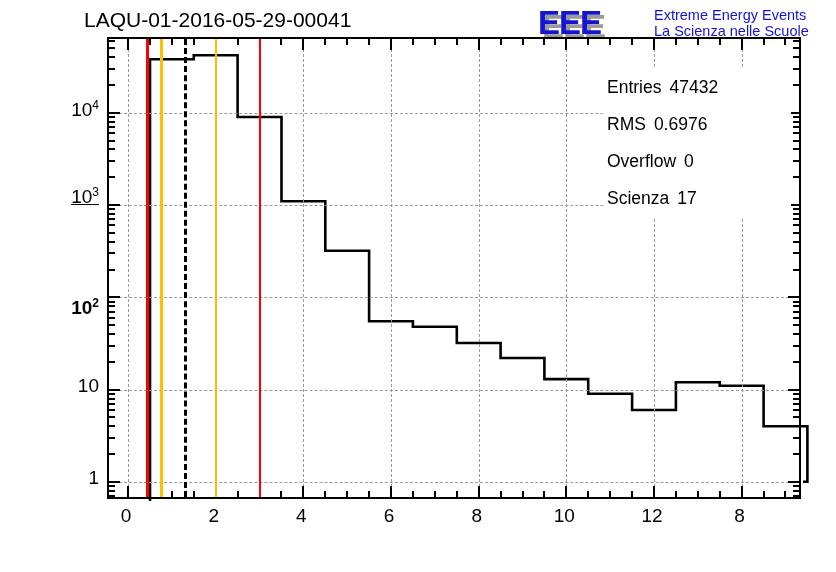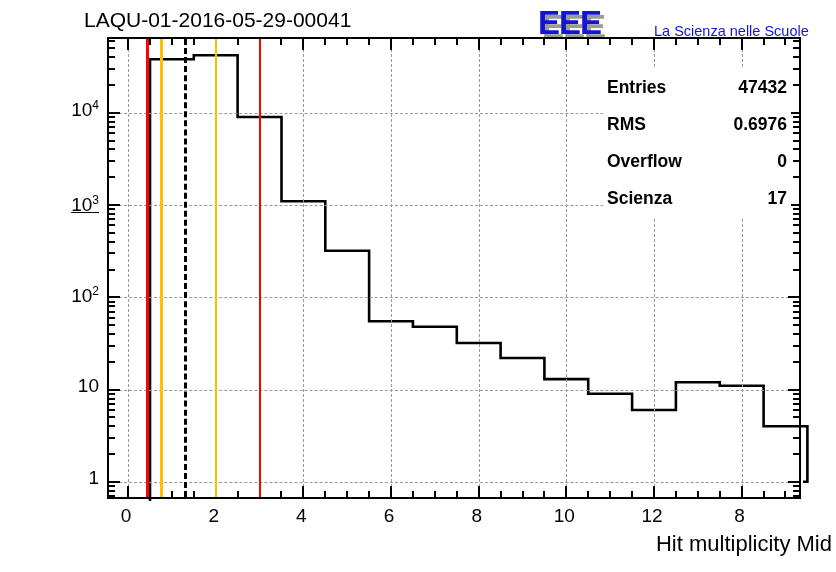--- a/index.html
+++ b/index.html
@@ -45,36 +45,37 @@
   #hist{position:absolute;left:0;top:0;overflow:visible;}
 
   
   .vline{position:absolute;top:0;bottom:0;width:2px;}
 
   
   #stats{position:absolute;left:603px;top:69px;width:188px;
          font-size:17.5px;background:#fff;}
   #stats .sttl{text-align:center;padding:1px 0 2px;border-bottom:2px solid #000;
          font-size:17.5px;}
-  #stats .row{display:flex;justify-content:space-between;padding:8px 4px;
-         line-height:21px;font-weight:bold;}
+  #stats .row{display:flex;padding:8px 4px;
+         line-height:21px;}
   #stats .row span:first-child{padding-right:8px;}
 </style>
 </head>
 <body>
 
 <div id="root">
 
   <div class="title">LAQU-01-2016-05-29-00041</div>
 
   <div class="logo">
     <div class="eees">
       <div class="eee-shadow">EEE</div>
       <div class="eee-main">EEE</div>
     </div>
+    <div class="l1">Extreme Energy Events</div>
     <div class="l2">La Scienza nelle Scuole</div>
   </div>
 
   <div id="frame">
     <svg id="hist" width="694" height="462">
         <polyline points="41.0,462.0 41.0,20.3 84.8,20.3 84.8,16.2 128.6,16.2 128.6,78.0 172.5,78.0 172.5,162.2 216.3,162.2 216.3,211.7 260.1,211.7 260.1,282.3 303.9,282.3 303.9,287.7 347.8,287.7 347.8,304.0 391.6,304.0 391.6,319.0 435.4,319.0 435.4,340.1 479.2,340.1 479.2,354.8 523.1,354.8 523.1,371.0 566.9,371.0 566.9,343.3 610.7,343.3 610.7,346.8 654.6,346.8 654.6,387.3 698.4,387.3 698.4,442.8 694.0,442.8" fill="none" stroke="#000" stroke-width="2.6" stroke-linejoin="miter"></polyline>
       </svg>
   <div class="grid-h" style="top: 442.844px;"></div>
       <div class="grid-h" style="top: 350.572px;"></div>
       <div class="grid-h" style="top: 258.3px;"></div>
@@ -253,34 +254,33 @@
       <div class="vline" style="left: 37.3486px; background: rgb(255, 0, 0); width: 2.5px;"></div>
       <div class="vline" style="left: 51.3732px; background: rgb(255, 191, 0); width: 2.5px;"></div>
       <div class="vline" style="left: 74.6015px; width: 0px; border-left: 3px dashed rgb(0, 0, 0);"></div>
       <div class="vline" style="left: 105.719px; background: rgb(255, 191, 0); width: 2.5px;"></div>
       <div class="vline" style="left: 149.546px; background: rgb(255, 0, 0); width: 2.5px;"></div>
     </div>
 
   <div id="deco">
       <div class="ylab" style="right: 737px; top: 466.844px;">1</div>
       <div class="ylab" style="right: 737px; top: 374.572px;">10</div>
-      <div class="ylab" style="right: 737px; top: 284px;">10<sup>2</sup></div>
-      <div class="ylab" style="right: 737px; top: 193px; text-decoration: underline;">10<sup>3</sup></div>
+      <div class="ylab" style="right: 737px; top: 296px; font-weight: bold;">10<sup>2</sup></div>
+      <div class="ylab" style="right: 737px; top: 185px; text-decoration: underline;">10<sup>3</sup></div>
       <div class="ylab" style="right: 737px; top: 97.7566px;">10<sup>4</sup></div>
       <div class="xlab" style="left: 96.0647px; width: 60px; top: 505px;">0</div>
       <div class="xlab" style="left: 183.719px; width: 60px; top: 505px;">2</div>
       <div class="xlab" style="left: 271.373px; width: 60px; top: 505px;">4</div>
       <div class="xlab" style="left: 359.027px; width: 60px; top: 505px;">6</div>
       <div class="xlab" style="left: 446.68px; width: 60px; top: 505px;">8</div>
       <div class="xlab" style="left: 534.334px; width: 60px; top: 505px;">10</div>
       <div class="xlab" style="left: 621.988px; width: 60px; top: 505px;">12</div>
       <div class="xlab" style="left: 709.642px; width: 60px; top: 505px;">8</div>
     </div>
 
-  <div class="xtitle">Hit multiplicity Mid</div>
 
   <div id="stats">
     <div id="stats-rows">
         <div class="row">
           <span>Entries</span>
           <span>47432</span>
         </div>
         <div class="row">
           <span>RMS</span>
           <span>0.6976</span>

